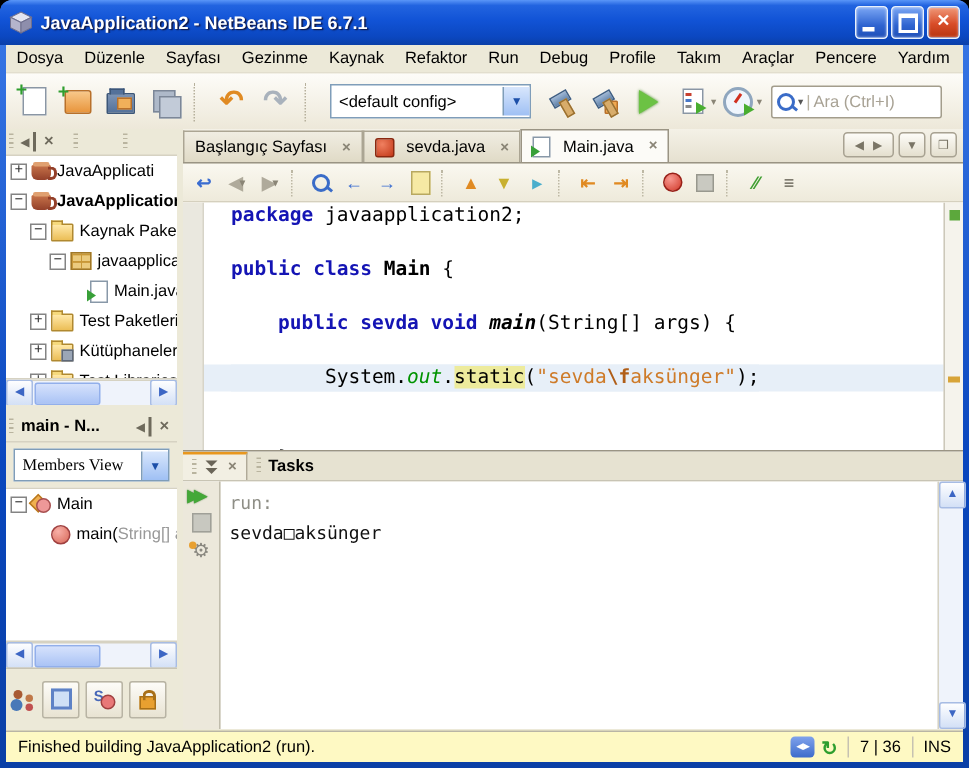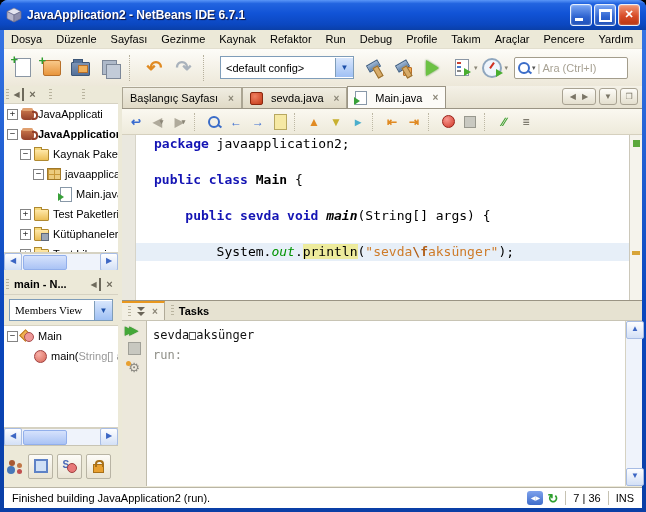--- a/index.html
+++ b/index.html
@@ -158,21 +158,21 @@
   .ob-stop{width:11px;height:11px;background:#C8C8C0;border:1px solid #A0A098;}
   .ob-gear{font-family:"DejaVu Sans",sans-serif;color:#8A8880;font-size:13px;position:relative;}
   .ob-gear::after{content:"";position:absolute;left:-2px;top:1px;width:5px;height:5px;border-radius:50%;background:#E8A030;}
   .outtext{flex:1;padding:4px 0 0 6px;font-family:"DejaVu Sans Mono","Liberation Mono",monospace;font-size:12px;overflow:hidden;}
   .out-line{height:20px;line-height:20px;white-space:pre;}
   .out-line.dim{color:#8E8E86;}
   .out-line.plain{color:#111;}
   .out-line.success{color:#007C00;}
   .sb-v{width:16px;background:#EFF3FB;border-left:1px solid #D6D2C2;display:flex;flex-direction:column;justify-content:space-between;}
   
-  .statusbar{position:absolute;left:0;bottom:0;width:638px;height:21px;background:#ffffff;border-top:1px solid #B9B5A5;display:flex;align-items:center;padding:0 8px;box-sizing:border-box;}
+  .statusbar{position:absolute;left:0;bottom:0;width:638px;height:21px;background:#fef9c3;border-top:1px solid #B9B5A5;display:flex;align-items:center;padding:0 8px;box-sizing:border-box;}
   .status-msg{flex:1;white-space:nowrap;overflow:hidden;}
   .st-sep{width:1px;height:14px;background:#C6C2B2;margin:0 7px;}
   .st-arrows{width:16px;height:14px;border-radius:3px;background:linear-gradient(180deg,#7FA2EC,#3D6CCB);color:#fff;font-size:6px;line-height:14px;text-align:center;letter-spacing:0;}
   .st-refresh{color:#2E9E2E;font-weight:bold;font-size:13px;margin-left:4px;}
   .cube{width:16px;height:16px;flex:none;}
 </style>
 </head>
 <body>
 
 <div class="win">
@@ -437,21 +437,21 @@
         <div class="editor">
           <div class="gutter"></div>
           <div class="cur-hl"></div>
           <div class="code">
               <div class="code-line"><span class="tk-kw">package</span><span class="tk-pl"> javaapplication2;</span></div>
               <div class="code-line"></div>
               <div class="code-line"><span class="tk-kw">public</span><span class="tk-pl"> </span><span class="tk-kw">class</span><span class="tk-pl"> </span><span class="tk-cl">Main</span><span class="tk-pl"> {</span></div>
               <div class="code-line"></div>
               <div class="code-line"><span class="tk-pl">    </span><span class="tk-kw">public</span><span class="tk-pl"> </span><span class="tk-kw">sevda</span><span class="tk-pl"> </span><span class="tk-kw">void</span><span class="tk-pl"> </span><span class="tk-mtd">main</span><span class="tk-pl">(String[] args) {</span></div>
               <div class="code-line"></div>
-              <div class="code-line current"><span class="tk-pl">        System.</span><span class="tk-fld">out</span><span class="tk-pl">.</span><span class="tk-occ">println</span><span class="tk-pl">(</span><span class="tk-str">"sevda</span><span class="tk-esc">\f</span><span class="tk-str">aksünger"</span><span class="tk-pl">);</span></div>
+              <div class="code-line current"><span class="tk-pl">        System.</span><span class="tk-fld">out</span><span class="tk-pl">.</span><span class="tk-occ">static</span><span class="tk-pl">(</span><span class="tk-str">"sevda</span><span class="tk-esc">\f</span><span class="tk-str">aksünger"</span><span class="tk-pl">);</span></div>
               <div class="code-line"></div>
               <div class="code-line"></div>
               <div class="code-line"><span class="tk-pl">    }</span></div>
             </div>
 
           <div class="stripe">
             <span class="mark-ok"></span>
             <span class="mark-occ"></span>
           </div>
         </div>
@@ -467,22 +467,22 @@
             <span>Tasks</span>
           </div>
         </div>
         <div class="outbody">
           <div class="outstrip">
             <span class="ob-rerun">▶▶</span>
             <span class="ob-stop"></span>
             <span class="ob-gear">⚙</span>
           </div>
           <div class="outtext">
+              <div class="out-line dim">run:</div>
               <div class="out-line plain">sevda□aksünger</div>
-              <div class="out-line dim">run:</div>
             </div>
           <div class="sb-v">
             <span class="sb-btn">▲</span>
             <span class="sb-btn">▼</span>
           </div>
         </div>
       </div>
     </div>
 
     <div class="statusbar">

